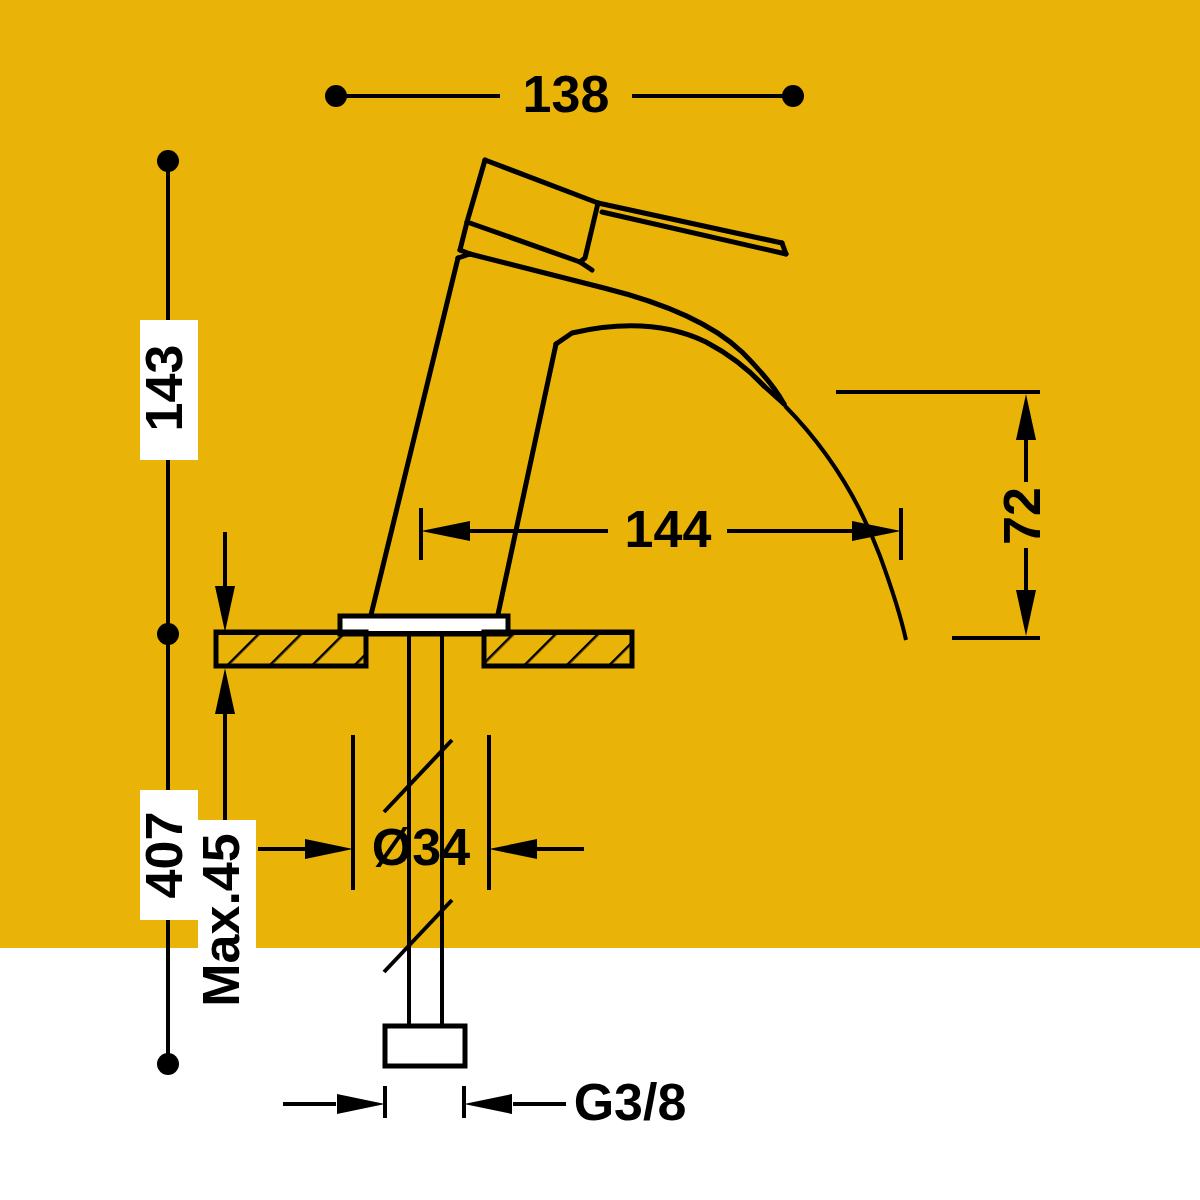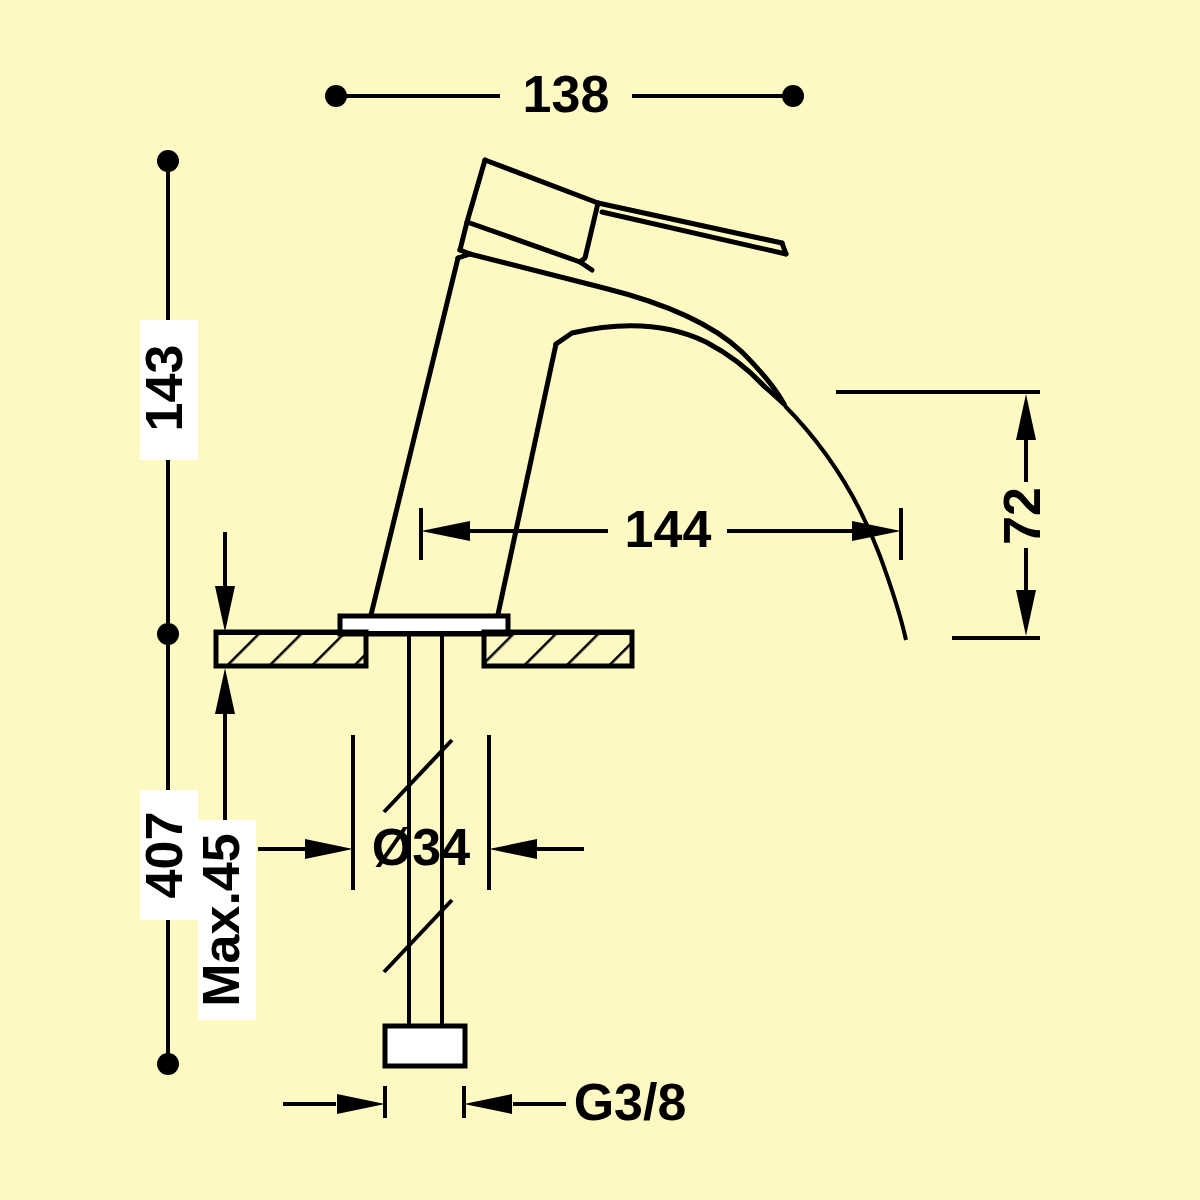--- a/index.html
+++ b/index.html
@@ -9,22 +9,22 @@
   }
   body {
     width: 1200px;
     height: 1200px;
     font-family: "Liberation Sans", sans-serif;
     overflow: hidden;
   }
   #drawing-root {
     position: relative;
     width: 1200px;
-    height: 1200px;
-    background: #fef9c3;
+    height: 948px;
+    background: #eab308;
   }
   svg#tech-drawing {
     display: block;
     width: 1200px;
     height: 1200px;
   }
   .dim-text {
     font-family: "Liberation Sans", sans-serif;
     font-weight: bold;
     font-size: 52px;

